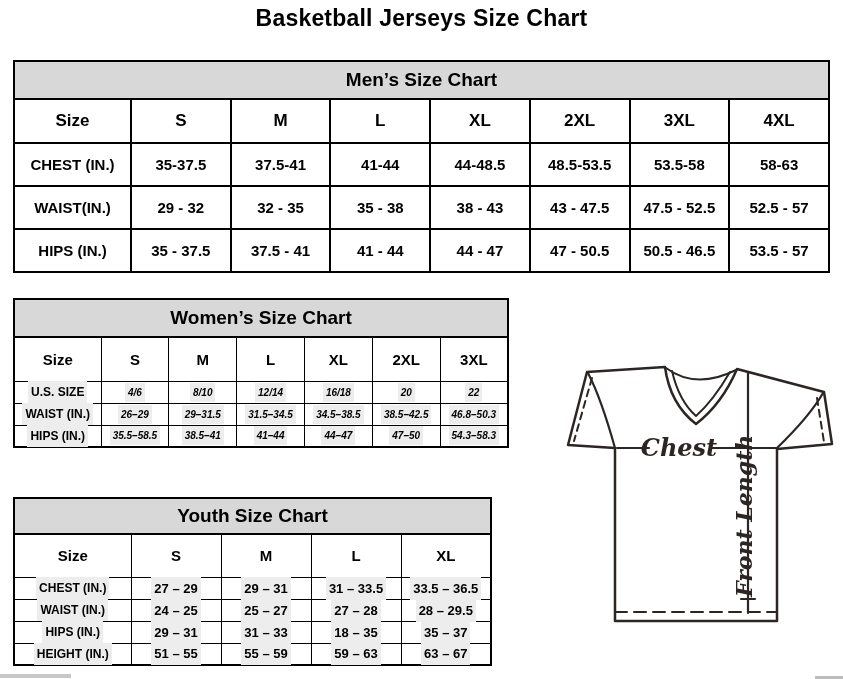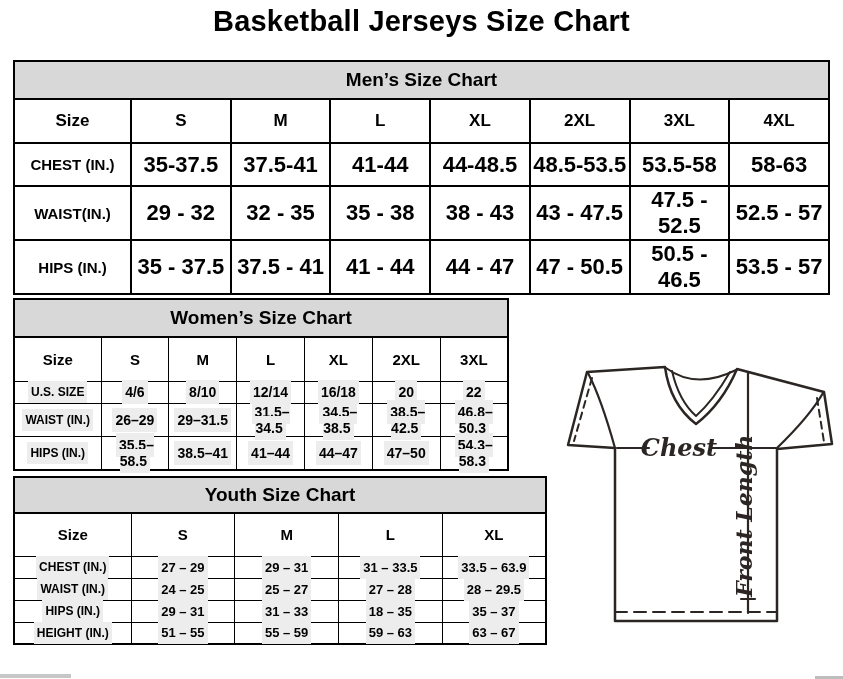--- a/index.html
+++ b/index.html
@@ -1,45 +1,45 @@
 <!DOCTYPE html>
 <html><head>
 <meta charset="utf-8">
 <style>
   html,body{margin:0;padding:0;background:#fff;}
   #page{position:relative;width:843px;height:679px;background:#fff;overflow:hidden;
         font-family:"Liberation Sans",sans-serif;color:#000;}
   #page-title{position:absolute;top:5px;left:0;width:100%;text-align:center;
-              font-size:29px;font-weight:bold;letter-spacing:0.2px;}
+              font-size:23px;font-weight:bold;letter-spacing:0.2px;}
   .tblwrap{position:absolute;box-sizing:border-box;}
   .caption{display:flex;align-items:center;justify-content:center;background:#d8d8d8;
            border:2px solid #000;box-sizing:border-box;font-weight:bold;font-size:19px;}
   table.szt{width:100%;border-collapse:collapse;table-layout:fixed;margin-top:-2px;
             border:2px solid #000;}
   table.szt th,table.szt td{border:1px solid #000;text-align:center;vertical-align:middle;
             font-weight:bold;padding:0;}
   
   #men{left:13px;top:60px;width:817px;}
   #men .caption{height:40px;}
   #men table.szt th,#men table.szt td{border-width:2px;}
   #men col.c0{width:117px;}
   #men tr.hdr{height:44px;font-size:17px;}
   #men tr.data{height:43px;}
-  #men td{font-size:22px;}
+  #men td{font-size:15px;}
   #men th.rowlab{font-size:15px;}
   
   #women{left:13px;top:298px;width:496px;}
   #women .caption{height:40px;}
   #women col.c0{width:87px;}
   #women tr.hdr{height:44px;font-size:15px;}
   #women tr.data{height:22px;}
-  #women td{font-size:14px;}
+  #women td{font-size:10px;font-style:italic;}
   #women th.rowlab{font-size:12px;}
   
-  #youth{left:13px;top:476px;width:534px;}
+  #youth{left:13px;top:497px;width:479px;}
   #youth .caption{height:38px;}
   #youth col.c0{width:117px;}
   #youth tr.hdr{height:43px;font-size:15px;}
   #youth tr.data{height:22px;}
   #youth td{font-size:13px;}
   #youth th.rowlab{font-size:12px;}
   
   .hl{background:#ededed;padding:4px 3px;}
   
   #jersey{position:absolute;left:558px;top:356px;}
@@ -181,21 +181,21 @@
             <th>S</th>
             <th>M</th>
             <th>L</th>
             <th>XL</th>
           </tr>
           <tr class="data">
             <th class="rowlab"><span class="hl">CHEST (IN.)</span></th>
             <td><span class="hl">27 – 29</span></td>
             <td><span class="hl">29 – 31</span></td>
             <td><span class="hl">31 – 33.5</span></td>
-            <td><span class="hl">33.5 – 63.9</span></td>
+            <td><span class="hl">33.5 – 36.5</span></td>
           </tr>
           <tr class="data">
             <th class="rowlab"><span class="hl">WAIST (IN.)</span></th>
             <td><span class="hl">24 – 25</span></td>
             <td><span class="hl">25 – 27</span></td>
             <td><span class="hl">27 – 28</span></td>
             <td><span class="hl">28 – 29.5</span></td>
           </tr>
           <tr class="data">
             <th class="rowlab"><span class="hl">HIPS (IN.)</span></th>

